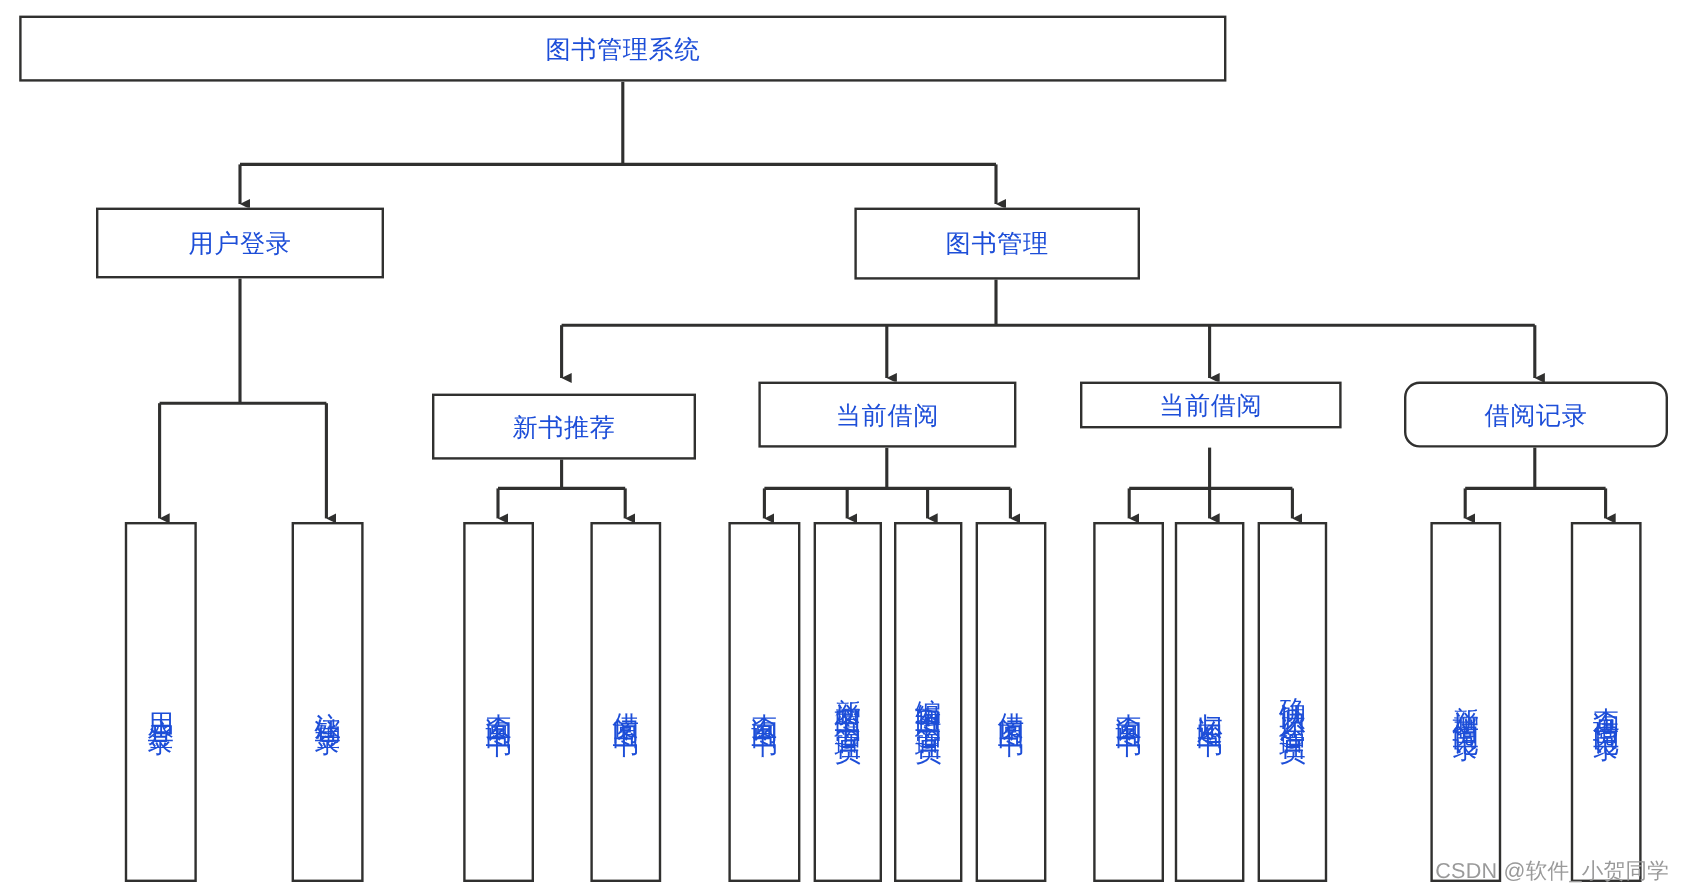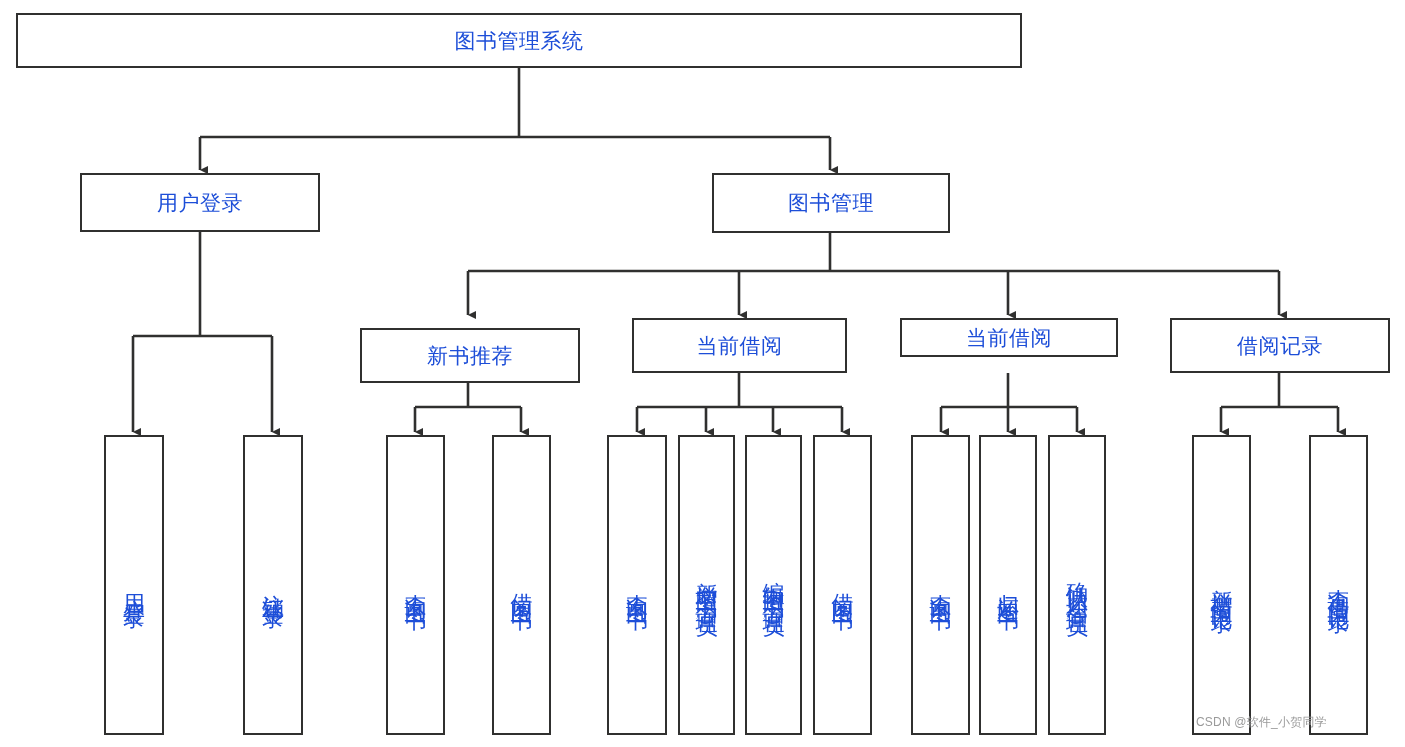--- a/index.html
+++ b/index.html
@@ -47,21 +47,21 @@
     white-space: nowrap;
     padding-top: 2px;
   }
   .label {
     display: block;
   }
   .watermark {
     position: absolute;
     left: 1196px;
     top: 714px;
-    font-size: 12px;
+    font-size: 18px;
     color: #9a9a9a;
     white-space: nowrap;
     z-index: 5;
     letter-spacing: 0.2px;
   }
 </style>
 </head>
 <body>
 
 <div id="canvas">
@@ -130,21 +130,21 @@
 
   <div class="node node-h" style="left:360px; top:328px; width:220px; height:55px;">
     <span class="label">新书推荐</span>
   </div>
   <div class="node node-h" style="left:632px; top:318px; width:215px; height:55px;">
     <span class="label">当前借阅</span>
   </div>
   <div class="node node-h" style="left:900px; top:318px; width:218px; height:39px;">
     <span class="label">当前借阅</span>
   </div>
-  <div class="node node-h" style="left:1170px; top:318px; width:220px; height:55px;">
+  <div class="node node-h" style="left:1170px; top:318px; width:220px; height:55px;border-radius:13px;">
     <span class="label">借阅记录</span>
   </div>
 
   <div class="node node-v" style="left:104px; top:435px; width:60px; height:300px;">
     <span class="label">用户登录</span>
   </div>
   <div class="node node-v" style="left:243px; top:435px; width:60px; height:300px;">
     <span class="label">注销登录</span>
   </div>
 

